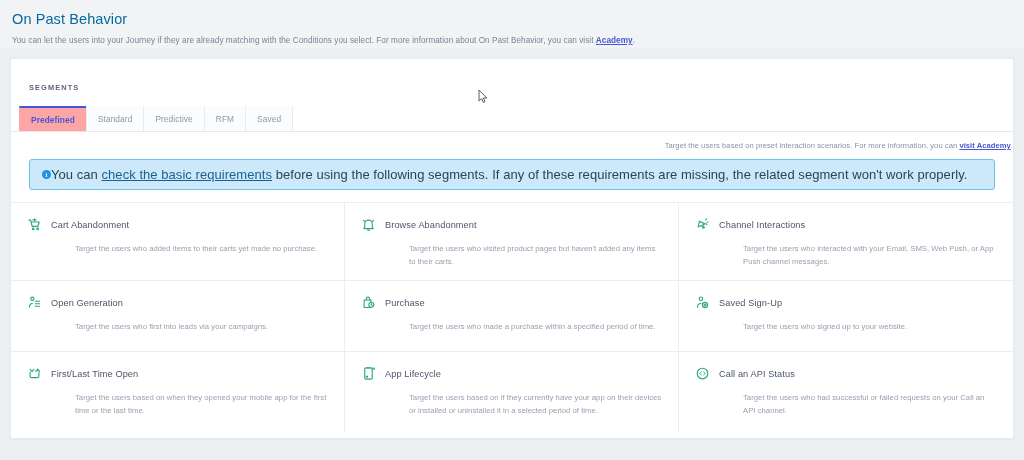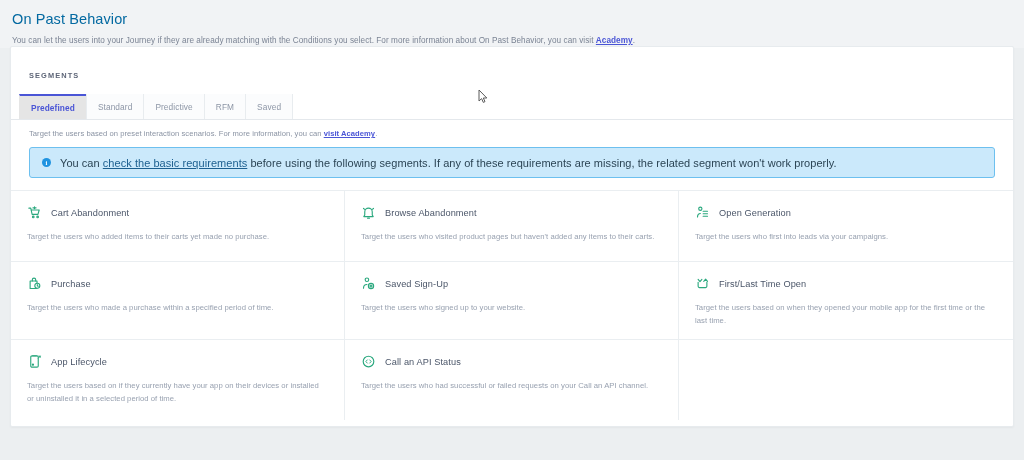--- a/index.html
+++ b/index.html
@@ -32,21 +32,21 @@
   }
   .page-subtitle a {
     color: #4a55d6;
     text-decoration: underline;
     font-weight: 600;
   }
 
   
   .panel {
     position: absolute;
-    left: 10px; top: 46px;
+    left: 10px; top: 58px;
     width: 1004px;
     height: 381px;
     background: #ffffff;
     border: 1px solid #e7ebee;
     border-radius: 2px;
     box-shadow: 0 1px 2px rgba(0,0,0,.04);
   }
 
   .panel-head {
     height: 47px;
@@ -77,31 +77,32 @@
     background: #fbfcfd;
     border-left: 1px solid #e8ecef;
     border-right: 1px solid #e8ecef;
     margin-right: -1px;
     cursor: pointer;
     letter-spacing: .1px;
   }
   .tab.active {
     color: #4a55d6;
     font-weight: 700;
-    background: #e5e5e5;
+    background: #fca5a5;
     border-top: 2px solid #4a55d6;
     border-left: 1px solid transparent;
   }
 
   
   .intro {
     padding: 9px 0 0 18px;
     font-size: 7.6px;
     color: #8a93a3;
     letter-spacing: .05px;
+    text-align: right;
   }
   .intro a {
     color: #4a55d6;
     text-decoration: underline;
     font-weight: 600;
   }
 
   
   .banner {
     margin: 9px 18px 0 18px;
@@ -120,22 +121,21 @@
     color: #fff;
     font-size: 6.5px;
     font-weight: 700;
     display: flex;
     align-items: center;
     justify-content: center;
     flex: none;
     font-family: "Liberation Serif", serif;
   }
   .banner-text {
-    margin-left: 9px;
-    font-size: 11px;
+    font-size: 13px;
     color: #2b4454;
     letter-spacing: .05px;
   }
   .banner-text a {
     color: #1c5f8f;
     text-decoration: underline;
   }
 
   
   .grid {
@@ -172,20 +172,21 @@
     color: #4a5568;
     letter-spacing: .1px;
   }
   .card-desc {
     margin-top: 10px;
     font-size: 7.7px;
     color: #98a1b0;
     line-height: 13px;
     letter-spacing: .03px;
     max-width: 300px;
+    margin-left: 48px;
   }
 
   
   .cursor {
     position: absolute;
     left: 478px; top: 89px;
     width: 11px; height: 15px;
     pointer-events: none;
   }
 </style>
@@ -248,20 +249,32 @@
             <path d="M6 16V11a6 6 0 0 1 12 0v5l1.5 2.5H4.5L6 16z"></path>
             <path d="M10.5 21h3"></path>
             <path d="M4 5.5 6 7M20 5.5 18 7"></path>
           </svg>
         </span>
         <span class="card-title">Browse Abandonment</span>
       </div>
       <div class="card-desc">Target the users who visited product pages but haven't added any items to their carts.</div>
     </div>
 
+    <div class="card">
+      <div class="card-head">
+        <span class="card-icon">
+          <svg width="15" height="15" viewBox="0 0 24 24" fill="none" stroke="#2aa87e" stroke-width="1.8" stroke-linecap="round" stroke-linejoin="round">
+            <path d="M5 16l2-9 9 4-3.5 1.5L15 17l-2 1-2.5-4.5L5 16z"></path>
+            <path d="M17 4.5l1.5-1.5M19 8h2M17.5 10.5 19 12"></path>
+          </svg>
+        </span>
+        <span class="card-title">Channel Interactions</span>
+      </div>
+      <div class="card-desc">Target the users who interacted with your Email, SMS, Web Push, or App Push channel messages.</div>
+    </div>
 
     <div class="card">
       <div class="card-head">
         <span class="card-icon">
           <svg width="15" height="15" viewBox="0 0 24 24" fill="none" stroke="#2aa87e" stroke-width="1.8" stroke-linecap="round" stroke-linejoin="round">
             <circle cx="8.5" cy="6" r="2.6"></circle>
             <path d="M4 19c0-3.2 2-5.5 4.5-5.5"></path>
             <path d="M13 10h7M13 14h7M13 18h7"></path>
           </svg>
         </span>

